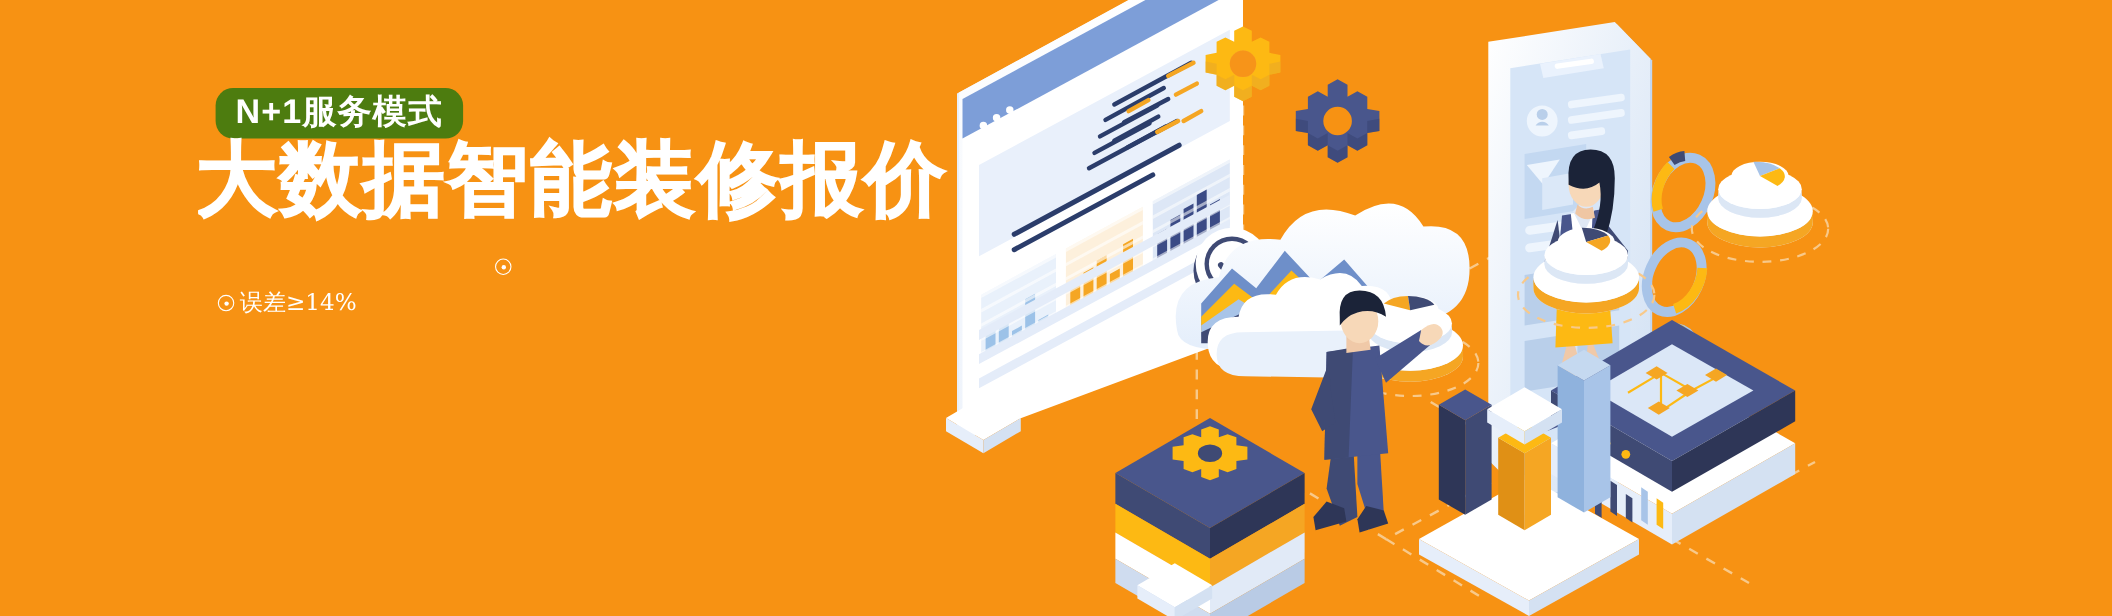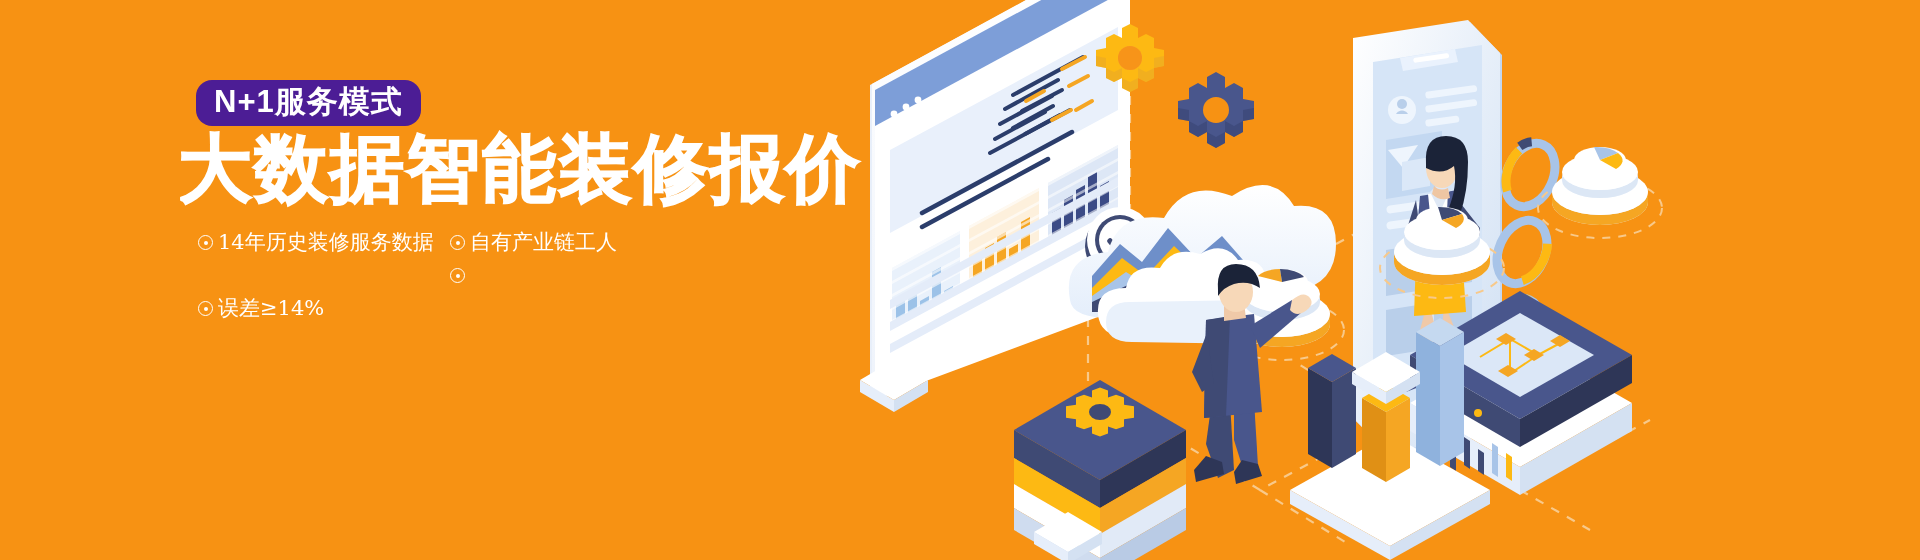--- a/index.html
+++ b/index.html
@@ -11,39 +11,39 @@
   #banner{
     position:relative;width:1920px;height:560px;
     background:#F79213;overflow:hidden;
   }
 
   
   #copy{position:absolute;left:0;top:0;width:900px;height:560px;}
 
   #badge{
     position:absolute;left:196px;top:80px;
-    background:#4c1d95;color:#ffffff;
+    background:#4d7c0f;color:#ffffff;
     border-radius:16px;
     padding:6px 18px 9px 18px;
     font-size:31px;line-height:1.0;
     font-weight:700;
     letter-spacing:1px;
     white-space:nowrap;
     font-family:"Liberation Sans","DejaVu Sans",sans-serif;
   }
 
   #headline{
     position:absolute;left:178px;top:132px;
     color:#ffffff;
     font-size:74px;
     line-height:1.0;
     font-weight:900;
     letter-spacing:2px;
     white-space:nowrap;
-    font-family:Liberation Sans, sans-serif;
+    font-family:Liberation Mono, monospace;
     -webkit-text-stroke:1.5px #ffffff;
   }
 
   #bullets{
     position:absolute;left:198px;top:226px;
     width:560px;
   }
   .brow{
     position:relative;height:33px;
   }
@@ -83,24 +83,20 @@
 
 <div id="banner">
 
   <div id="copy">
 
     <div id="badge">N+1服务模式</div>
 
     <div id="headline">大数据智能装修报价</div>
 
     <div id="bullets">
-      <div class="brow">
-        <div class="bcell c1"><span class="bullet-dot"></span><span>14年历史装修服务数据</span></div>
-        <div class="bcell c2"><span class="bullet-dot"></span><span>自有产业链工人</span></div>
-      </div>
       <div class="brow">
         <div class="bcell c2"><span class="bullet-dot"></span></div>
       </div>
       <div class="brow">
         <div class="bcell c1"><span class="bullet-dot"></span><span>误差≥14%</span></div>
       </div>
     </div>
   </div>
 
   <div id="art">

